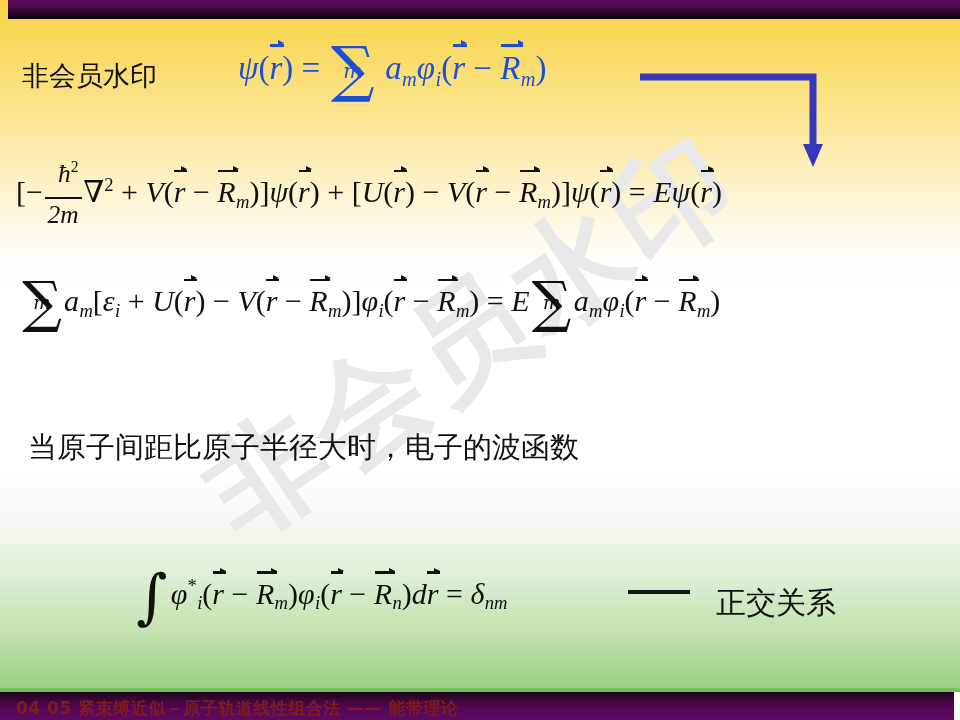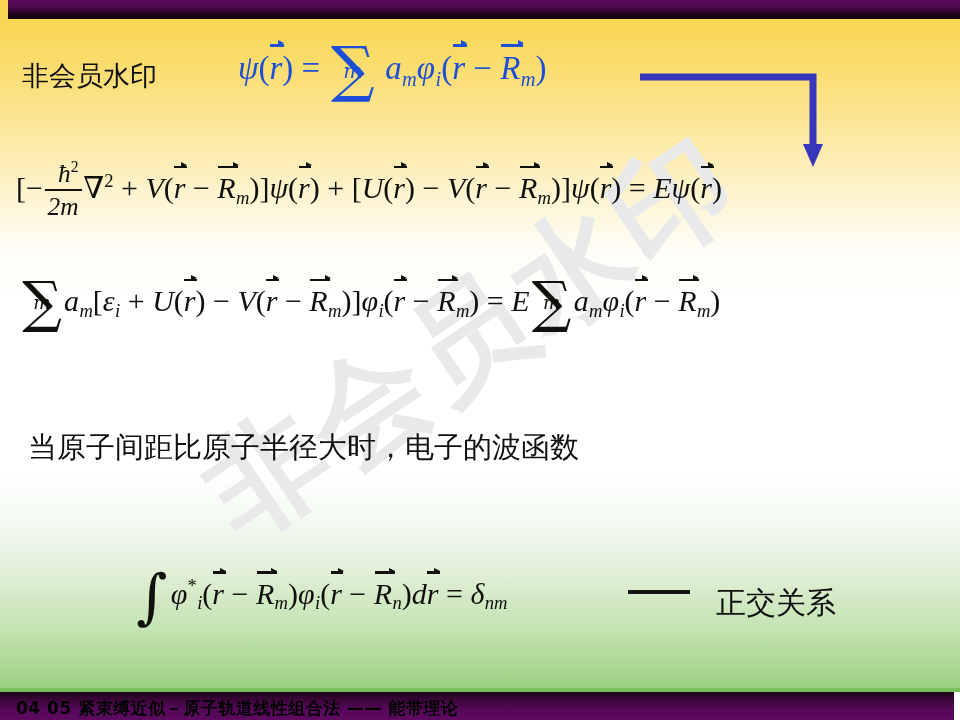--- a/index.html
+++ b/index.html
@@ -143,21 +143,21 @@
   .frac {
     display: inline-block;
     vertical-align: middle;
     text-align: right;
     font-size: 0.92em;
     margin: 0 0.06em;
     position: relative;
     top: -0.08em;
   }
   .frac .num { display: block; padding: 0 3px 1px; font-size: 0.92em; }
-  .frac .den { display: block; padding: 1px 3px 0; border-top: 2px solid currentColor; font-size: 0.92em; }
+  .frac .den { display: block; padding: 1px 3px 0; border-top: 2px solid currentColor; font-size: 0.92em; margin-top: 8px; }
 
   
   .cn {
     font-family: "DejaVu Sans", "Liberation Sans", sans-serif;
     color: #101010;
     white-space: nowrap;
   }
 
   #line-title {
     position: absolute; left: 22px; top: 58px;
@@ -204,21 +204,21 @@
   }
   #cn-ortho {
     position: absolute; left: 716px; top: 583px;
     font-size: 30px;
   }
   #footer-text {
     position: absolute; left: 16px; top: 697px;
     font-family: "DejaVu Sans", "Liberation Sans", sans-serif;
     font-size: 17px;
     font-weight: 700;
-    color: #000000;
+    color: #7f1d1d;
     letter-spacing: 0.5px;
     white-space: nowrap;
   }
 </style>
 </head>
 <body>
 
 <div id="slide">
 
   <div class="bg-base"></div>

